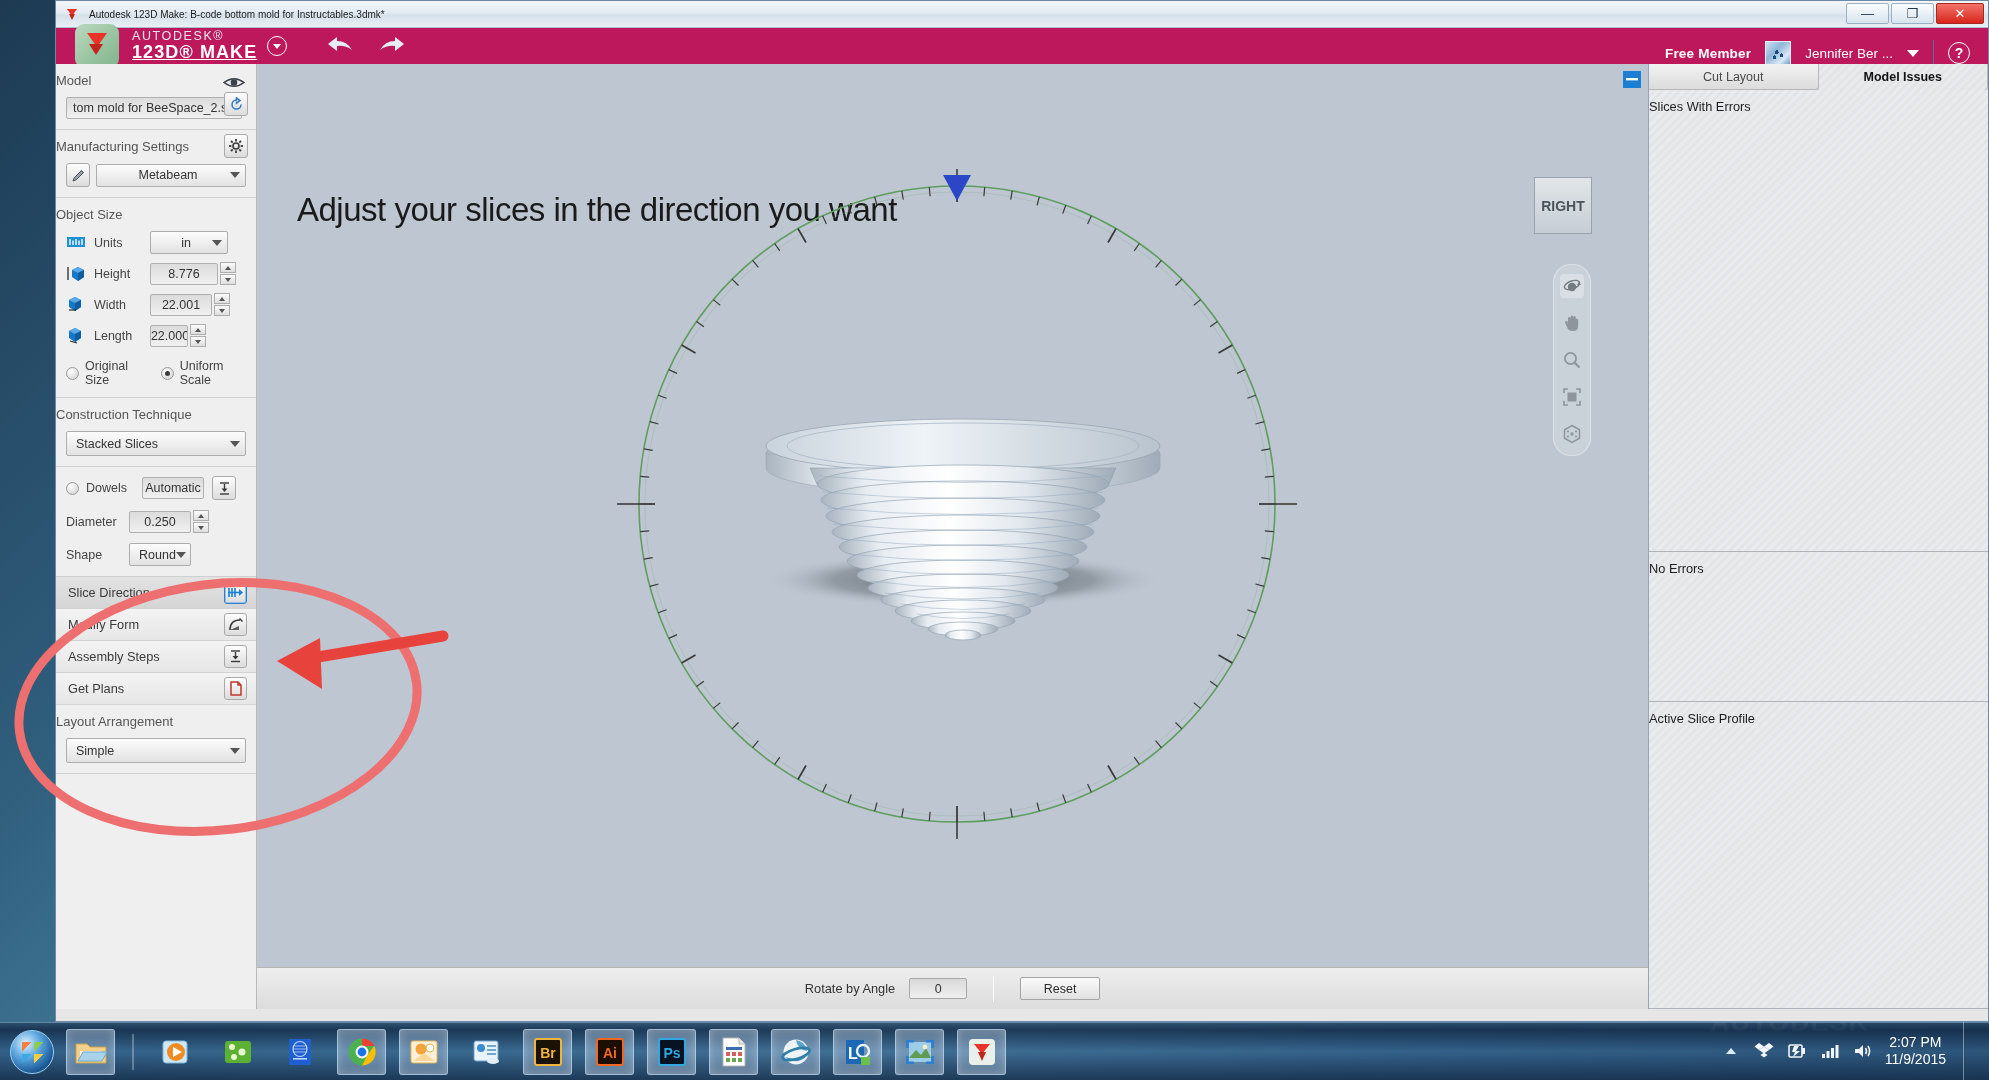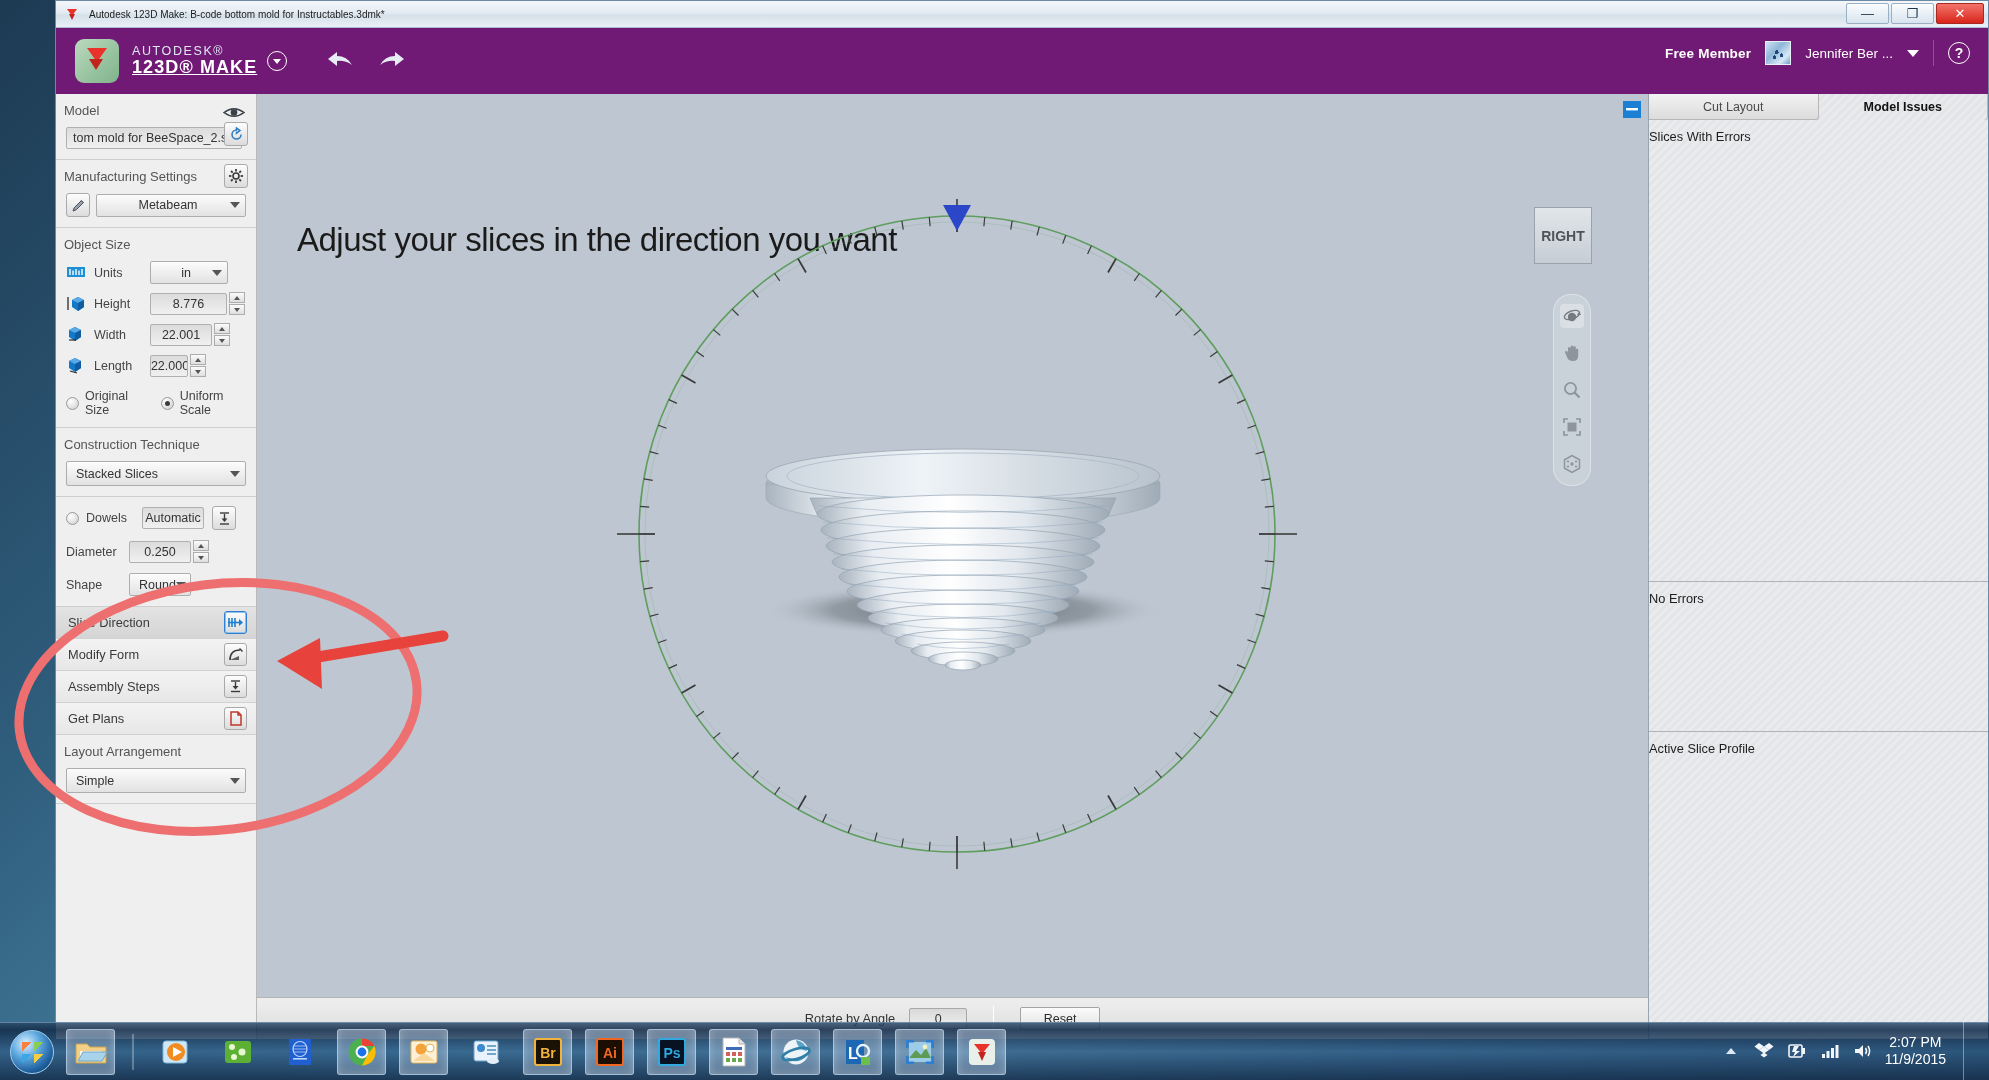--- a/index.html
+++ b/index.html
@@ -46,21 +46,21 @@
     display:flex; align-items:center; justify-content:center;
     font-size:13px; color:#21364a; cursor:pointer;
   }
   .win-btn.close {
     background:linear-gradient(180deg,#f2746a,#d8251b);
     border-color:#a8281f; color:#fff; width:48px;
   }
 
   
   .appbar {
-    height:66px; background:#701a75; position:relative;
+    height:36px; background:#be185d; position:relative;
     display:flex; align-items:center;
   }
   .brand-logo {
     margin-left:19px; width:44px; height:44px; border-radius:9px;
     background:linear-gradient(135deg,#bcd9c0 0%,#9fc8a6 45%,#7fb38b 100%);
     position:relative; overflow:hidden; flex:none;
   }
   .brand-logo .tri {
     position:absolute; left:12px; top:9px; width:0; height:0;
     border-left:10px solid transparent; border-right:10px solid transparent;
@@ -109,21 +109,21 @@
 
   
   .appbody { position:relative; height:945px; background:#e9e9e9; display:flex; }
 
   
   .leftpanel {
     width:201px; background:#efefef; border-right:1px solid #b9b9b9;
     position:relative; flex:none;
   }
   .sect { border-bottom:1px solid #cfcfcf; padding:9px 0 10px 0; position:relative; }
-  .sect-title { font-size:13px; color:#555; padding-left:8px; margin-bottom:9px; }
+  .sect-title { font-size:13px; color:#555; padding-left:0; margin-bottom:9px; }
   .row { display:flex; align-items:center; padding:0 10px; margin-bottom:8px; }
   .row:last-child { margin-bottom:0; }
 
   .textfield {
     background:linear-gradient(180deg,#dcdcdc,#f0f0f0);
     border:1px solid #b0b0b0; border-radius:2px;
     font-size:12.5px; color:#333; padding:3px 6px; height:22px;
     display:flex; align-items:center; overflow:hidden; white-space:nowrap;
   }
   .model-file { margin:0 10px; width:176px; }
@@ -446,21 +446,21 @@
           <div class="row">
             <span class="oi-icon">
               <svg width="20" height="18" viewBox="0 0 20 18">
                 <line x1="2" y1="2" x2="2" y2="15" stroke="#2a2a2a" stroke-width="1.3"></line>
                 <polygon points="6,5 12,2 18,5 18,12 12,16 6,12" fill="#1478c9"></polygon>
                 <polygon points="6,5 12,2 18,5 12,8" fill="#59a9e6"></polygon>
                 <polygon points="12,8 18,5 18,12 12,16" fill="#0f5d9e"></polygon>
               </svg>
             </span>
             <span class="lbl os-label">Height</span>
-            <div class="textfield" style="width:77px;justify-content:center;">8.776</div>
+            <div class="textfield" style="width:68px;justify-content:center;">8.776</div>
             <div class="spin">
               <div>
                   <i class="sp-up"></i>
                 </div>
               <div>
                   <i class="sp-dn"></i>
                 </div>
             </div>
           </div>
 

